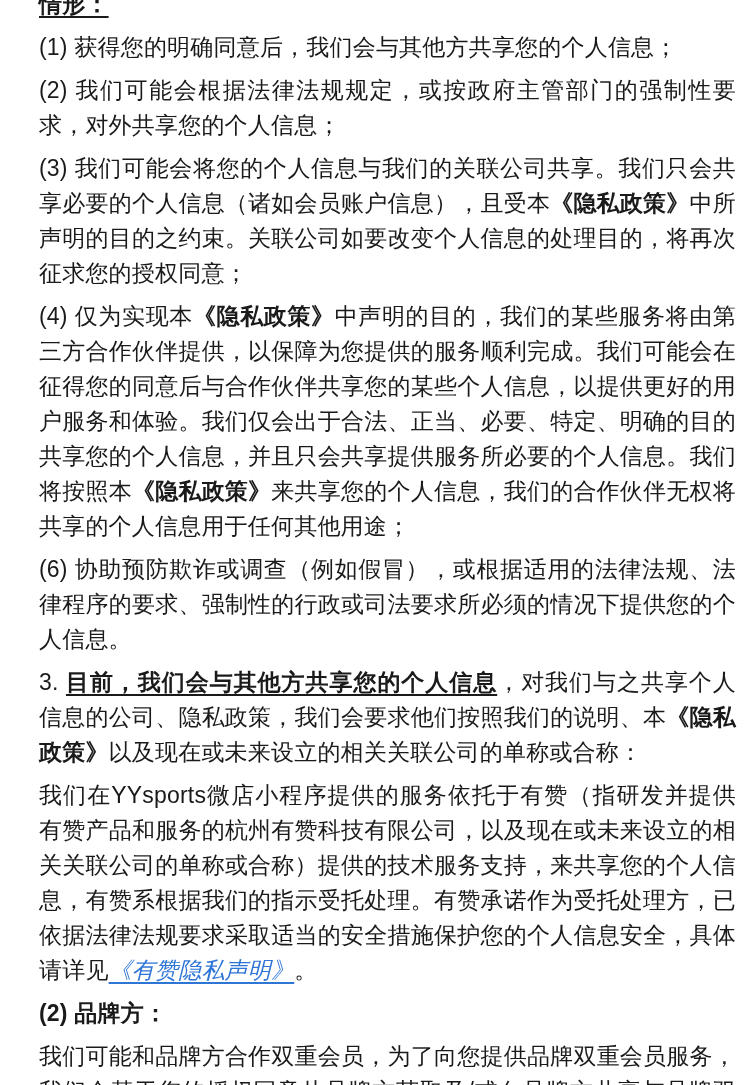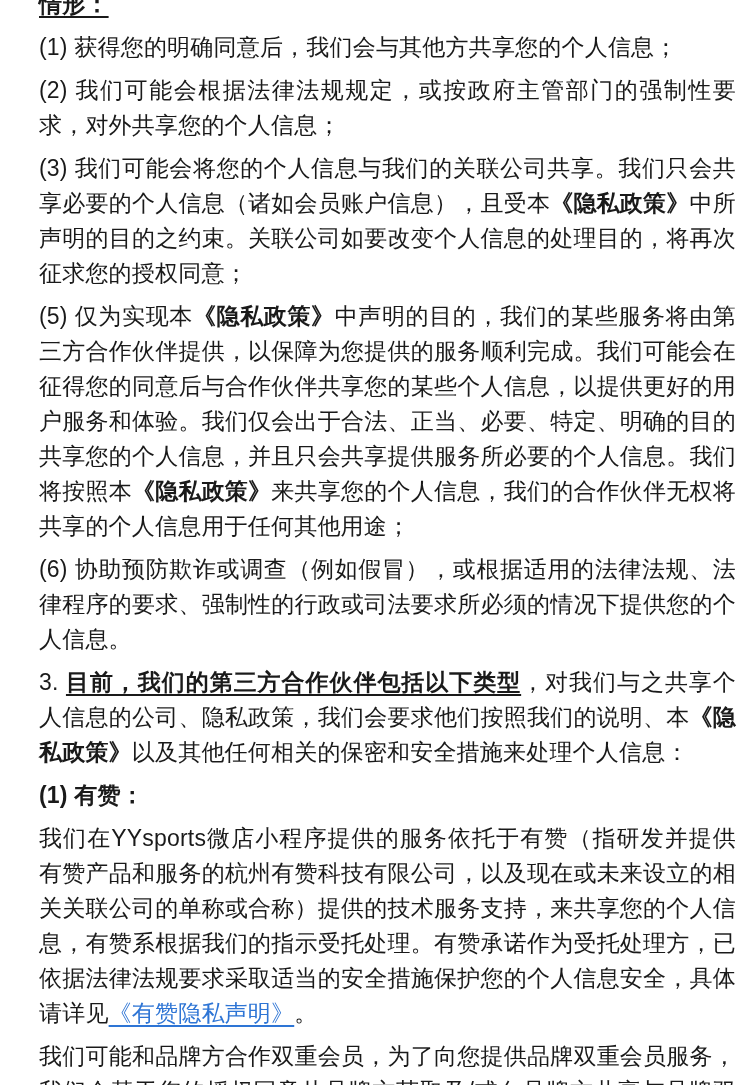--- a/index.html
+++ b/index.html
@@ -31,31 +31,32 @@
   .b { font-weight: bold; }
   .u {
     text-decoration: underline;
     text-underline-offset: 4px;
   }
   .link {
     color: #2e75d5;
     text-decoration: underline;
     text-underline-offset: 4px;
     cursor: pointer;
+    font-style: italic;
   }
 </style>
 </head>
 <body>
 
 <div class="doc">
   <div>
       <p class="para"><span class="b u">情形：</span></p>
       <p class="para"><span>(1) 获得您的明确同意后，我们会与其他方共享您的个人信息；</span></p>
       <p class="para"><span>(2) 我们可能会根据法律法规规定，或按政府主管部门的强制性要求，对外共享您的个人信息；</span></p>
       <p class="para"><span>(3) 我们可能会将您的个人信息与我们的关联公司共享。我们只会共享必要的个人信息（诸如会员账户信息），且受本</span><span class="b">《隐私政策》</span><span>中所声明的目的之约束。关联公司如要改变个人信息的处理目的，将再次征求您的授权同意；</span></p>
-      <p class="para"><span>(5) 仅为实现本</span><span class="b">《隐私政策》</span><span>中声明的目的，我们的某些服务将由第三方合作伙伴提供，以保障为您提供的服务顺利完成。我们可能会在征得您的同意后与合作伙伴共享您的某些个人信息，以提供更好的用户服务和体验。我们仅会出于合法、正当、必要、特定、明确的目的共享您的个人信息，并且只会共享提供服务所必要的个人信息。我们将按照本</span><span class="b">《隐私政策》</span><span>来共享您的个人信息，我们的合作伙伴无权将共享的个人信息用于任何其他用途；</span></p>
+      <p class="para"><span>(4) 仅为实现本</span><span class="b">《隐私政策》</span><span>中声明的目的，我们的某些服务将由第三方合作伙伴提供，以保障为您提供的服务顺利完成。我们可能会在征得您的同意后与合作伙伴共享您的某些个人信息，以提供更好的用户服务和体验。我们仅会出于合法、正当、必要、特定、明确的目的共享您的个人信息，并且只会共享提供服务所必要的个人信息。我们将按照本</span><span class="b">《隐私政策》</span><span>来共享您的个人信息，我们的合作伙伴无权将共享的个人信息用于任何其他用途；</span></p>
       <p class="para"><span>(6) 协助预防欺诈或调查（例如假冒），或根据适用的法律法规、法律程序的要求、强制性的行政或司法要求所必须的情况下提供您的个人信息。</span></p>
-      <p class="para"><span>3. </span><span class="b u">目前，我们的第三方合作伙伴包括以下类型</span><span>，对我们与之共享个人信息的公司、隐私政策，我们会要求他们按照我们的说明、本</span><span class="b">《隐私政策》</span><span>以及其他任何相关的保密和安全措施来处理个人信息：</span></p>
-      <p class="para"><span class="b">(1)  有赞：</span></p>
+      <p class="para"><span>3. </span><span class="b u">目前，我们会与其他方共享您的个人信息</span><span>，对我们与之共享个人信息的公司、隐私政策，我们会要求他们按照我们的说明、本</span><span class="b">《隐私政策》</span><span>以及现在或未来设立的相关关联公司的单称或合称：</span></p>
       <p class="para"><span>我们在YYsports微店小程序提供的服务依托于有赞（指研发并提供有赞产品和服务的杭州有赞科技有限公司，以及现在或未来设立的相关关联公司的单称或合称）提供的技术服务支持，来共享您的个人信息，有赞系根据我们的指示受托处理。有赞承诺作为受托处理方，已依据法律法规要求采取适当的安全措施保护您的个人信息安全，具体请详见</span><span class="link">《有赞隐私声明》</span><span>。</span></p>
+      <p class="para"><span class="b">(2)  品牌方：</span></p>
       <p class="para"><span>我们可能和品牌方合作双重会员，为了向您提供品牌双重会员服务，我们会基于您的授权同意从品牌方获取及/或向品牌方共享与品牌双重会员服务相关的您的个人信息。</span></p>
     </div>
 </div>
 
 </body></html>

